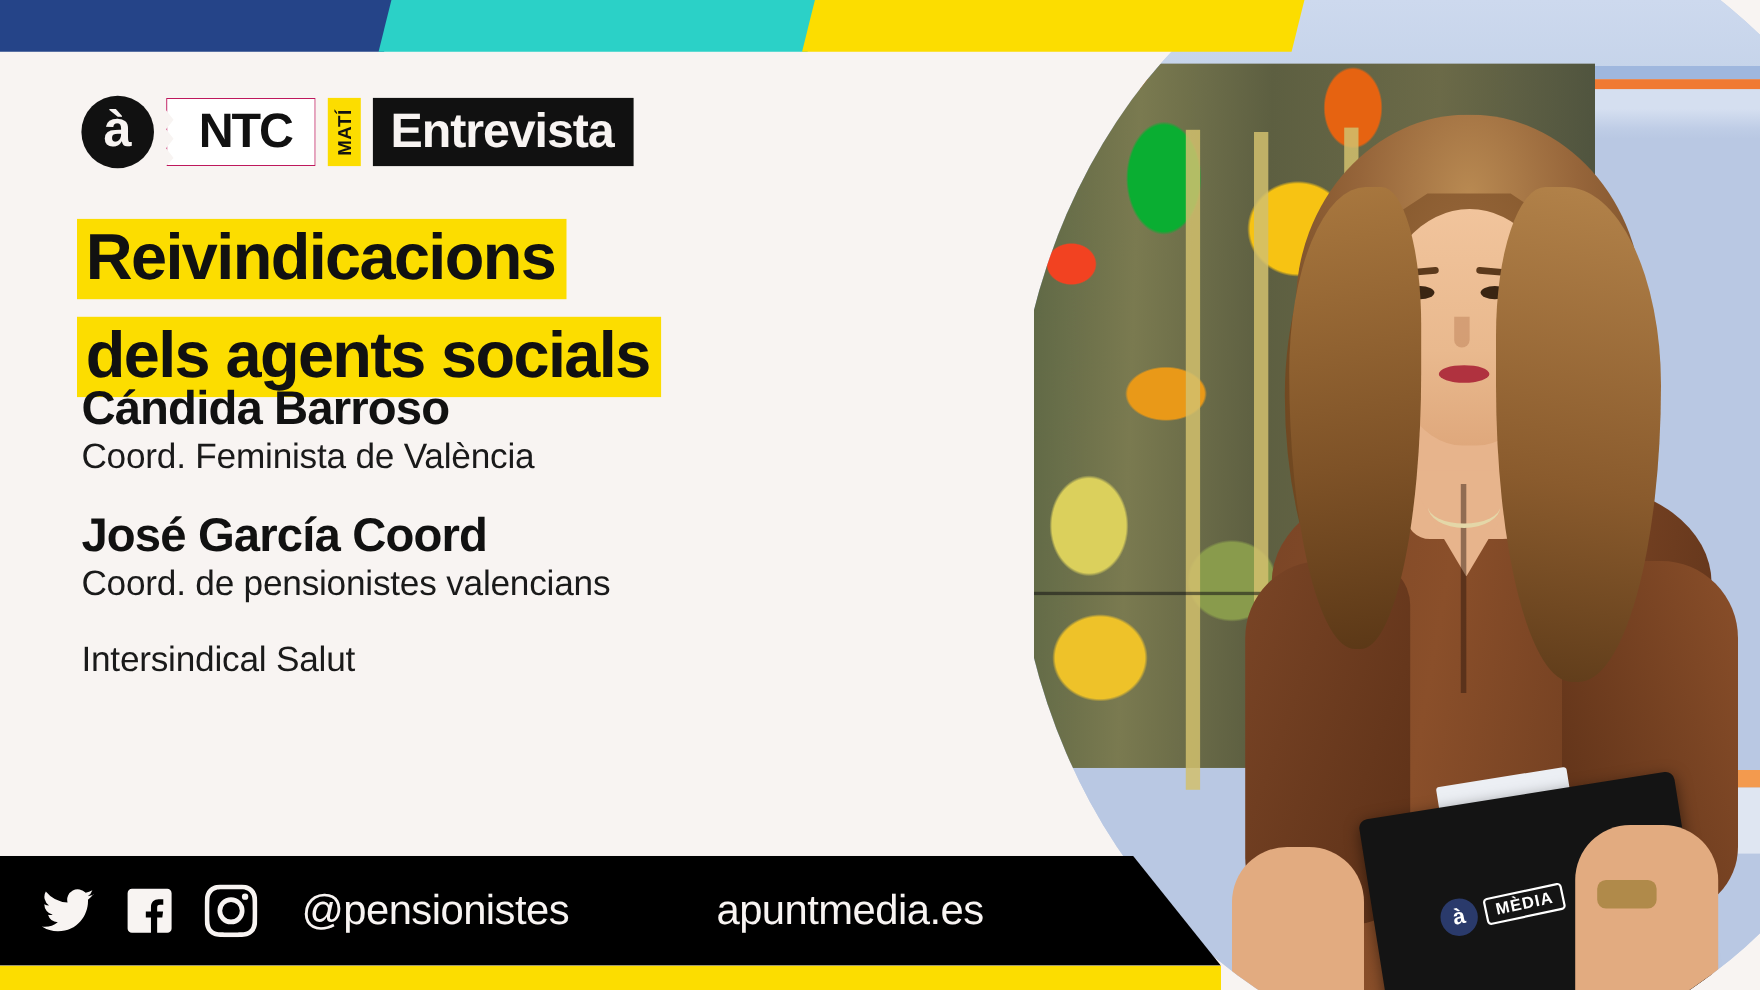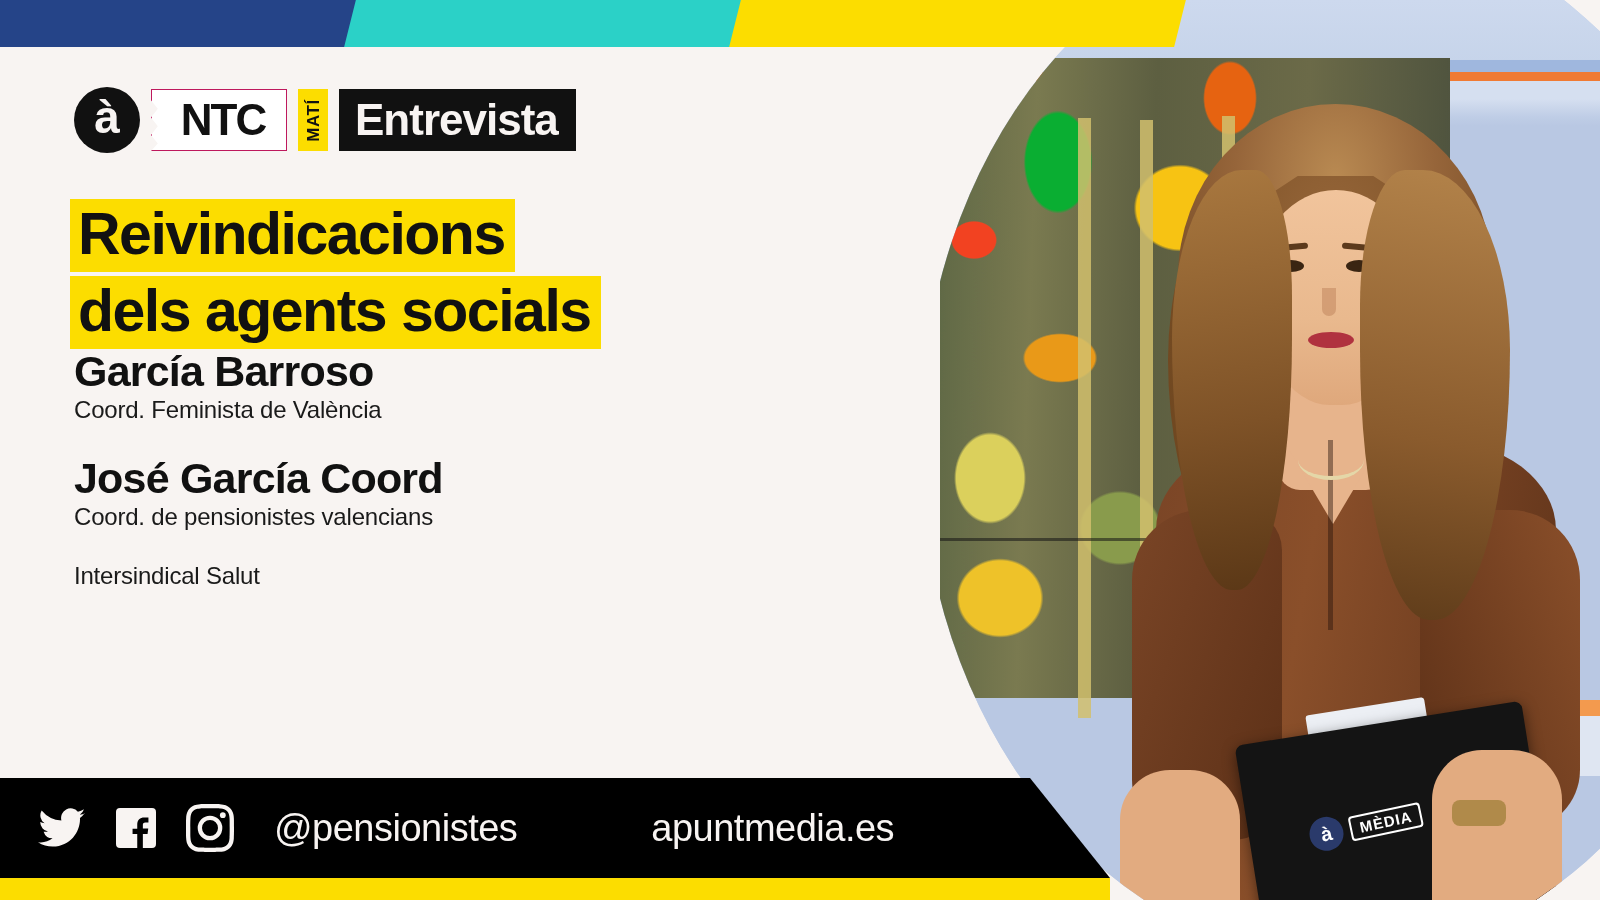--- a/index.html
+++ b/index.html
@@ -209,32 +209,32 @@
   }
 
   
   #headline { position:absolute; left:70px; top:152px; }
   .head-line {
     display:block; width:max-content;
     background:#FCDD00; color:#111;
     font-size:59px; font-weight:bold; line-height:1.0;
     letter-spacing:-1.5px;
     padding:6px 10px 8px 8px;
-    margin-bottom:4px;
+    margin-bottom:16px;
   }
 
   
   #guests { position:absolute; left:74px; top:302px; }
   .guest { margin-bottom:32px; }
   .guest-name {
     font-size:43px; font-weight:bold; color:#111;
     line-height:1.05; letter-spacing:-0.8px;
   }
   .guest-role {
-    font-size:24px; font-weight:normal; color:#1a1a1a;
+    font-size:32px; font-weight:normal; color:#1a1a1a;
     line-height:1.15; margin-top:2px; letter-spacing:-0.2px;
   }
 
   
   #bottom-bar {
     position:absolute; left:0; bottom:22px;
     width:1110px; height:100px;
     background:#000; z-index:7;
     clip-path: polygon(0 0, 1030px 0, 1110px 100px, 0 100px);
     display:flex; align-items:center;
@@ -331,21 +331,21 @@
       </div>
     </div>
 
     <div id="headline">
       <span class="head-line">Reivindicacions</span>
       <span class="head-line">dels agents socials</span>
     </div>
 
     <div id="guests">
       <div class="guest">
-        <div class="guest-name">García Barroso</div>
+        <div class="guest-name">Cándida Barroso</div>
         <div class="guest-role">Coord. Feminista de València</div>
       </div>
       <div class="guest">
         <div class="guest-name">José García Coord</div>
         <div class="guest-role">Coord. de pensionistes valencians</div>
       </div>
       <div class="guest">
         <div class="guest-role">Intersindical Salut</div>
       </div>
     </div>

